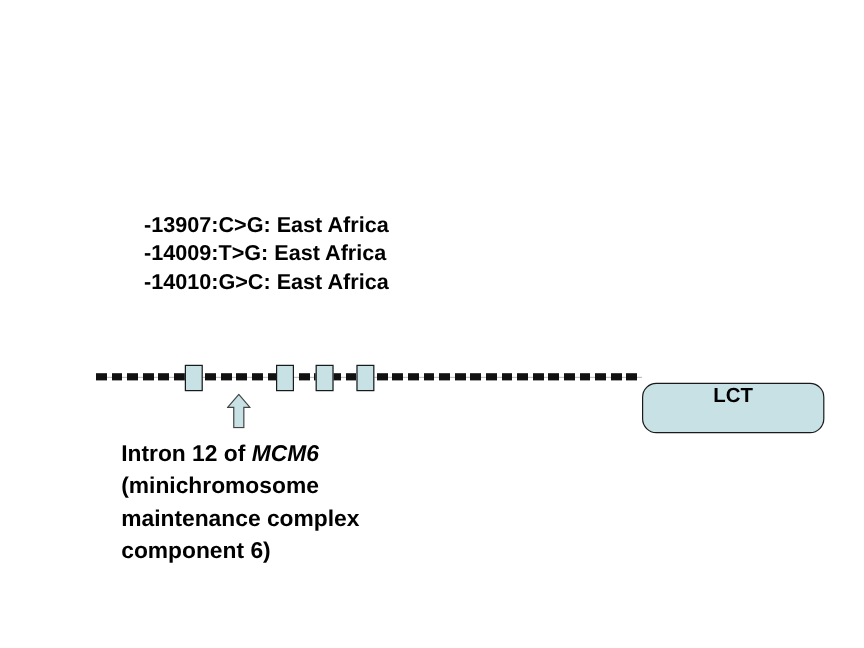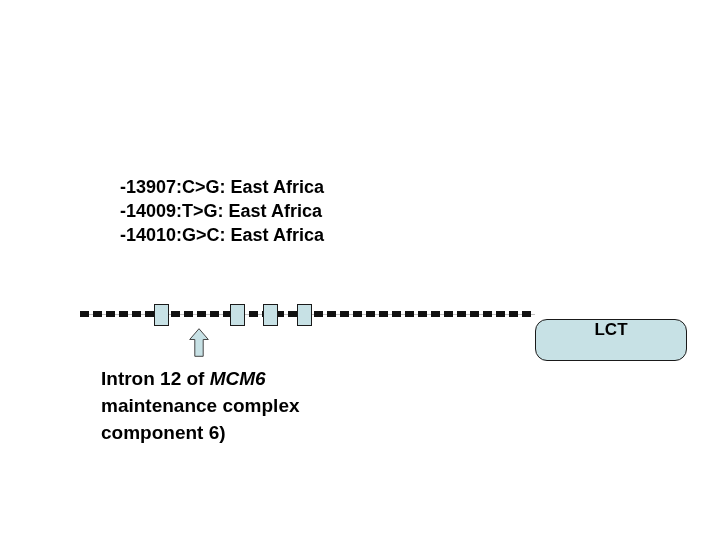--- a/index.html
+++ b/index.html
@@ -147,18 +147,19 @@
   <div class="lct-box">
     <span>LCT</span>
   </div>
 
   <svg class="intron-arrow" viewBox="0 0 20 29" xmlns="http://www.w3.org/2000/svg">
     <polygon points="10,0.7 19.3,11.5 14.2,11.5 14.2,28.3 5.8,28.3 5.8,11.5 0.7,11.5" fill="#c7e1e5" stroke="#444444" stroke-width="1"></polygon>
   </svg>
 
   <div class="intron-note">
     <div><span>Intron 12 of </span><span class="gene-italic">MCM6</span></div>
+    <div>(minichromosome</div>
     <div>maintenance complex</div>
     <div>component 6)</div>
   </div>
 
 
 </div>
 
 </body></html>

